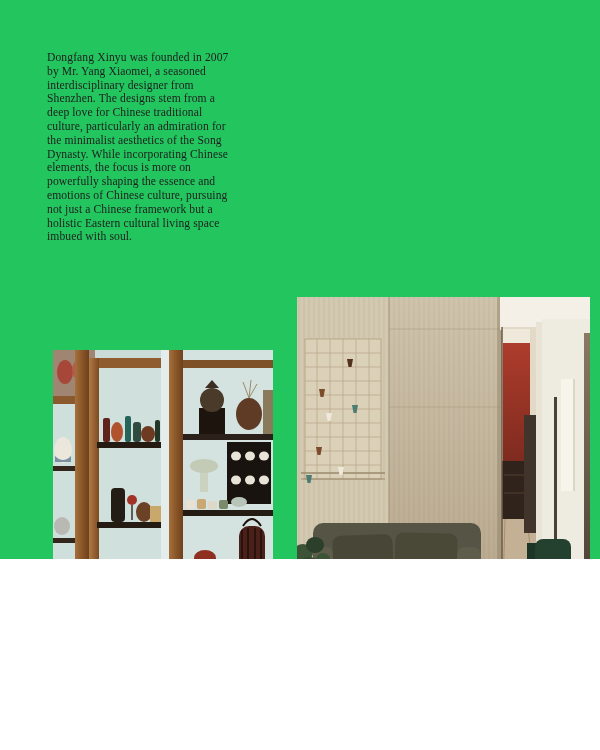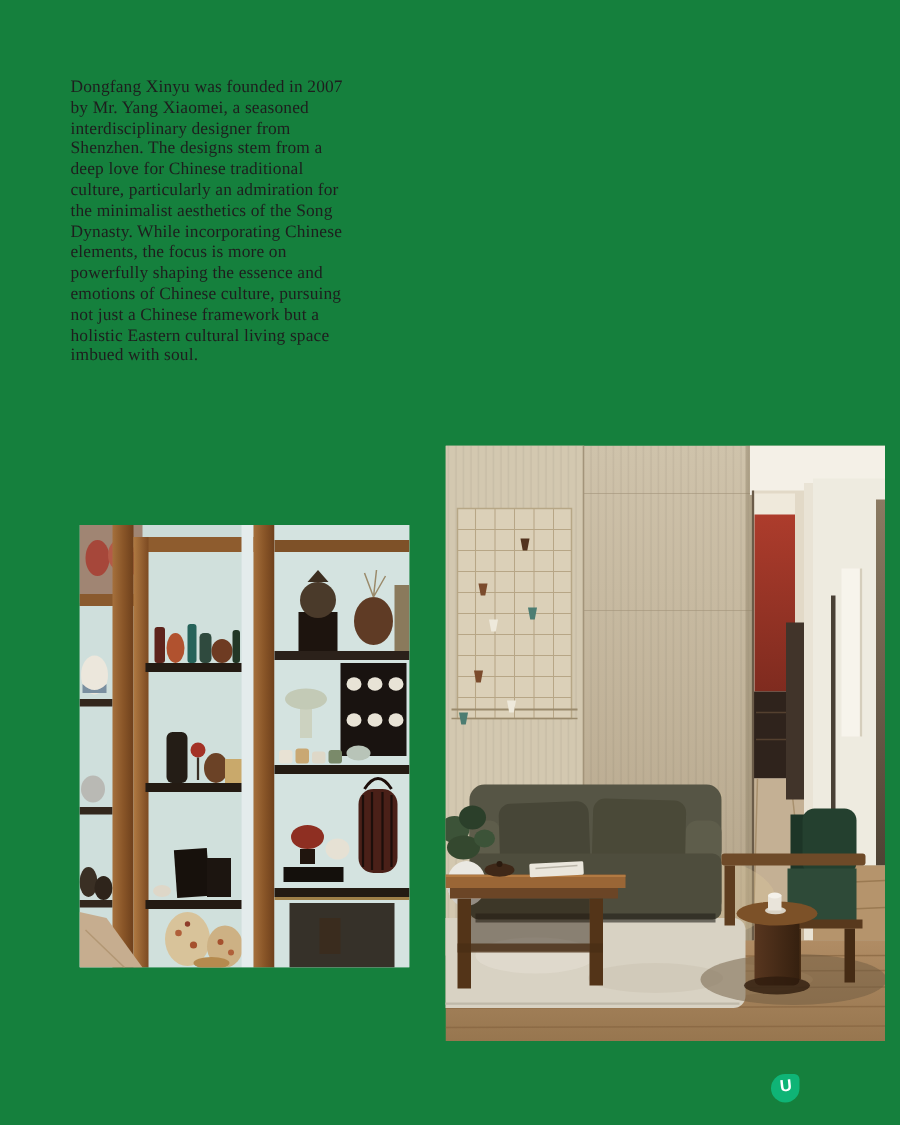--- a/index.html
+++ b/index.html
@@ -1,16 +1,16 @@
 <!DOCTYPE html>
 <html><head>
 <meta charset="utf-8">
 <style>
   html,body{margin:0;padding:0;background:#ffffff;}
-  .page{position:relative;width:600px;height:750px;background:#15803d;overflow:hidden;}
+  .page{position:relative;width:600px;height:559px;background:#22c55e;overflow:hidden;}
   .article{
     position:absolute;left:47px;top:51px;width:242px;margin:0;
     font-family:"Liberation Serif","DejaVu Serif",serif;
     font-size:11.6px;line-height:13.8px;color:#1e1e1e;
     white-space:pre-line;letter-spacing:0.1px;
   }
   figure.photo{position:absolute;margin:0;padding:0;}
   figure.photo svg{display:block;width:100%;height:100%;}
   .photo-left{left:53px;top:350px;width:220px;height:295px;}
   .photo-right{left:297px;top:297px;width:293px;height:397px;}

